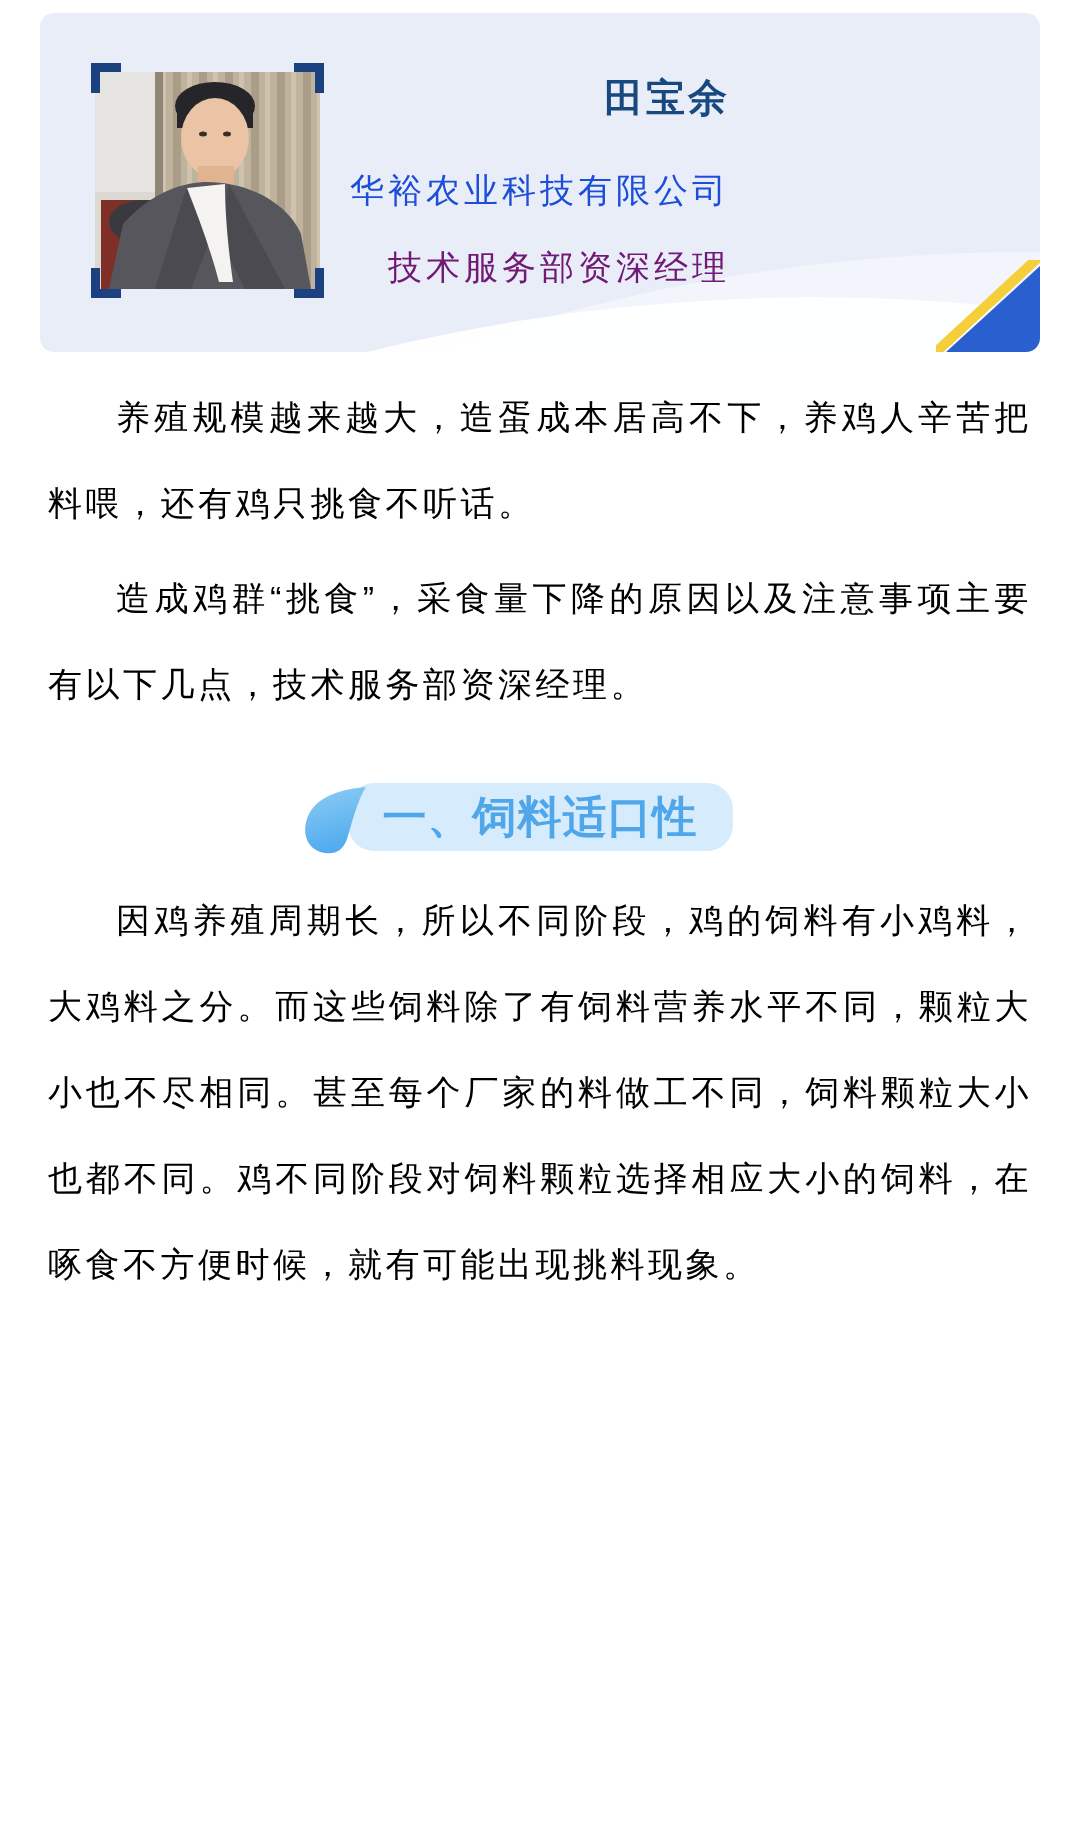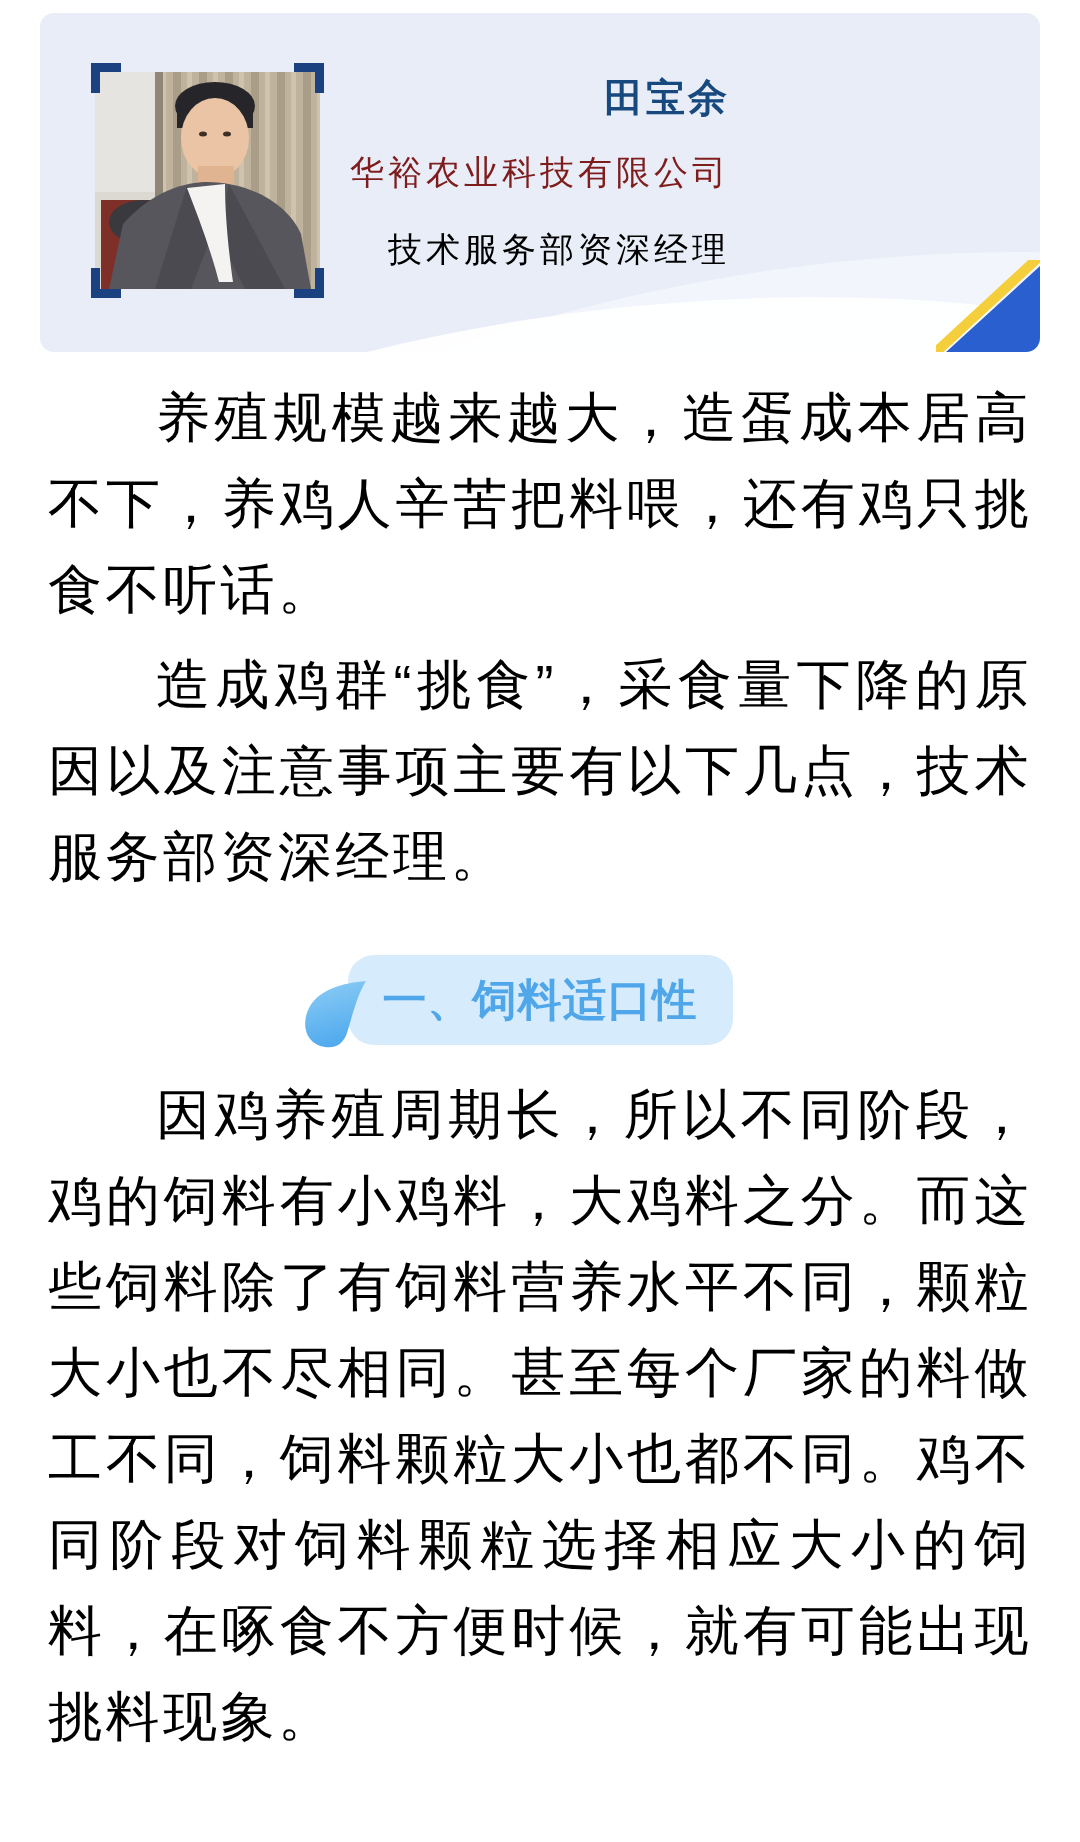--- a/index.html
+++ b/index.html
@@ -33,52 +33,52 @@
   .bracket.tr{right:-4px;top:-9px;border-right-width:9px;border-top-width:9px;}
   .bracket.bl{left:-4px;bottom:-9px;border-left-width:9px;border-bottom-width:9px;}
   .bracket.br{right:-4px;bottom:-9px;border-right-width:9px;border-bottom-width:9px;}
 
   .profile-text{position:absolute;left:310px;top:62px;}
   .author-name{
     font-size:39px;font-weight:bold;color:#17497f;
     letter-spacing:3px;line-height:46px;
   }
   .author-company{
-    margin-top:30px;font-size:34px;color:#7f1d1d;
+    margin-top:48px;font-size:34px;color:#1d4ed8;
     letter-spacing:4px;line-height:42px;
   }
   .author-title{
-    margin-top:35px;font-size:34px;color:#000000;
+    margin-top:35px;font-size:34px;color:#701a75;
     letter-spacing:4px;line-height:42px;
   }
 
   
   .content{padding:22px 48px 20px 48px;}
   .content p{
     margin:0 0 9px 0;
-    font-size:54px;
+    font-size:34px;
     line-height:86px;
     letter-spacing:3.5px;
     color:#000000;
     text-align:justify;
     text-indent:2em;
   }
 
   
   .section-heading{
     position:relative;
     display:flex;
     justify-content:center;
     margin:56px 0 26px 0;
   }
   .pill{
     position:relative;
     background:#d6ebfc;
     border-radius:26px;
-    height:90px;
+    height:68px;
     padding:0 35px;
     display:flex;
     align-items:center;
     justify-content:center;
   }
   .pill .label{
     font-size:44px;
     font-weight:bold;
     color:#4fa6e9;
     letter-spacing:1px;

